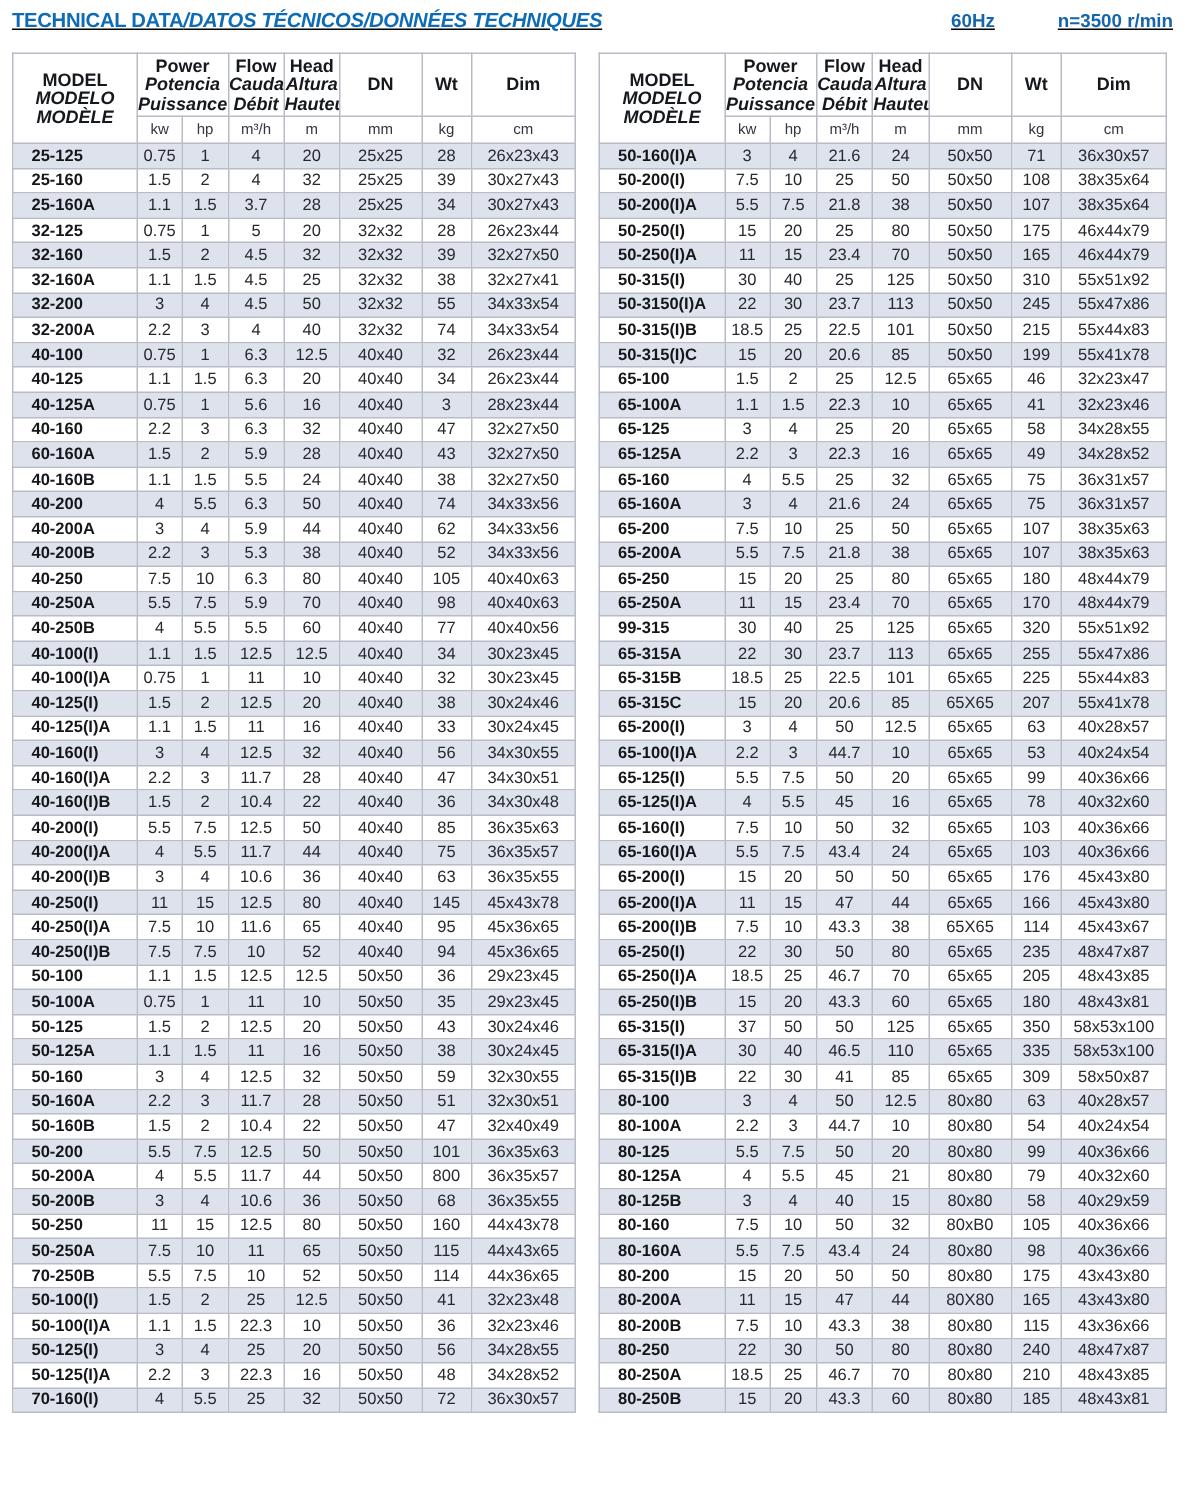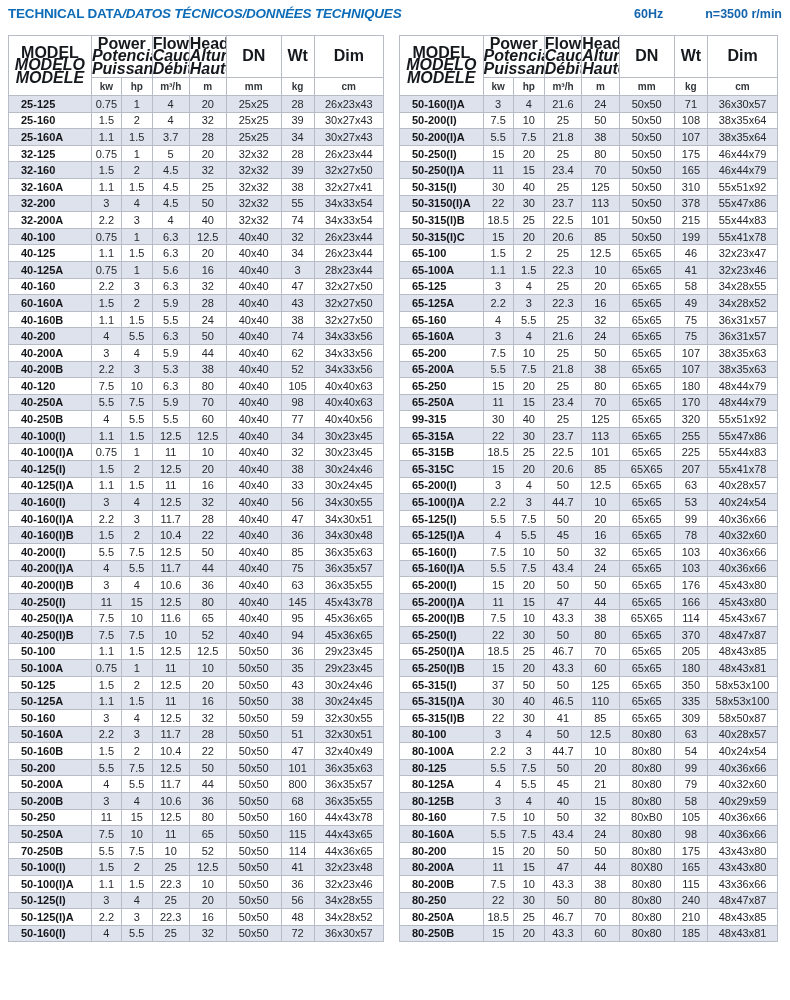--- a/index.html
+++ b/index.html
@@ -3,45 +3,45 @@
 <meta charset="utf-8">
 <style>
   * { margin:0; padding:0; box-sizing:border-box; }
   html,body { background:#ffffff; }
   body {
     width:790px; height:1000px; position:relative; overflow:hidden;
     font-family:"Liberation Sans", sans-serif;
     -webkit-font-smoothing:antialiased;
   }
   
-  .titlebar { position:absolute; top:6px; left:8px; right:8px; display:flex; align-items:baseline; }
+  .titlebar { position:absolute; top:6px; left:8px; right:8px; display:flex; align-items:baseline;text-decoration:underline; }
   .page-title { font-size:13.5px; font-weight:bold; color:#0d6cb8; letter-spacing:-0.2px; white-space:nowrap; }
   .page-title .rest { font-style:italic; }
   .topright { margin-left:auto; display:flex; gap:42px; align-items:flex-end; }
   .freq, .speed { font-size:12.5px; font-weight:bold; color:#1565ae; white-space:nowrap; }
   
   .wm { position:absolute; font-size:64px; font-weight:bold; font-style:italic;
         color:#8a90a0; opacity:0.05; transform:rotate(-18deg); pointer-events:none;
         letter-spacing:4px; white-space:nowrap; }
   .wm1 { left:60px;  top:780px; }
   .wm2 { left:430px; top:380px; }
   .wm3 { left:120px; top:330px; }
   
   .dt {
     position:absolute; top:35px; border-collapse:collapse; table-layout:fixed;
     background:#fff; border:1px solid #54585e;
   }
   .dt-left  { left:8px;   width:376px; }
   .dt-right { left:399px; width:379px; }
   .dt th, .dt td { border:1px solid #b8bcc6; overflow:hidden; white-space:nowrap; }
   .dt thead th { background:#ffffff; vertical-align:middle; text-align:center; }
-  .dt .h-main { height:42px; font-size:16px; line-height:12.5px; color:#15181c;margin-left:40px; }
+  .dt .h-main { height:42px; font-size:12px; line-height:12.5px; color:#15181c;margin-left:40px; }
   .dt .h-main .l1 { font-weight:bold; font-style:normal; }
   .dt .h-main .l2, .dt .h-main .l3 { font-weight:bold; font-style:italic; }
-  .dt .h-units th { height:18px; font-size:10px; font-weight:bold; color:#33363b;margin-left:40px; }
+  .dt .h-units th { height:18px; font-size:10px; font-weight:normal; color:#33363b;margin-left:40px; }
   .dt thead { border-bottom:1px solid #54585e; }
   .dt tbody td { height:16.6px; font-size:11px; color:#26292e; text-align:center; vertical-align:middle; }
   .dt tbody td.model { text-align:left; padding-left:12px; font-weight:bold; color:#141619; font-size:11px; }
   .dt tbody tr:nth-child(odd) td { background:#dee2ec; }
   .dt tbody tr:nth-child(even) td { background:#ffffff; }
 </style>
 </head>
 <body>
 
 <div class="wm wm1">PURITY</div>
@@ -274,21 +274,21 @@
         <td class="model">40-200B</td>
         <td>2.2</td>
         <td>3</td>
         <td>5.3</td>
         <td>38</td>
         <td>40x40</td>
         <td>52</td>
         <td>34x33x56</td>
       </tr>
       <tr>
-        <td class="model">40-120</td>
+        <td class="model">40-250</td>
         <td>7.5</td>
         <td>10</td>
         <td>6.3</td>
         <td>80</td>
         <td>40x40</td>
         <td>105</td>
         <td>40x40x63</td>
       </tr>
       <tr>
         <td class="model">40-250A</td>
@@ -604,21 +604,21 @@
         <td class="model">50-125(I)A</td>
         <td>2.2</td>
         <td>3</td>
         <td>22.3</td>
         <td>16</td>
         <td>50x50</td>
         <td>48</td>
         <td>34x28x52</td>
       </tr>
       <tr>
-        <td class="model">50-160(I)</td>
+        <td class="model">70-160(I)</td>
         <td>4</td>
         <td>5.5</td>
         <td>25</td>
         <td>32</td>
         <td>50x50</td>
         <td>72</td>
         <td>36x30x57</td>
       </tr>
     </tbody>
 </table>
@@ -737,21 +737,21 @@
         <td>310</td>
         <td>55x51x92</td>
       </tr>
       <tr>
         <td class="model">50-3150(I)A</td>
         <td>22</td>
         <td>30</td>
         <td>23.7</td>
         <td>113</td>
         <td>50x50</td>
-        <td>378</td>
+        <td>245</td>
         <td>55x47x86</td>
       </tr>
       <tr>
         <td class="model">50-315(I)B</td>
         <td>18.5</td>
         <td>25</td>
         <td>22.5</td>
         <td>101</td>
         <td>50x50</td>
         <td>215</td>
@@ -997,21 +997,21 @@
         <td>114</td>
         <td>45x43x67</td>
       </tr>
       <tr>
         <td class="model">65-250(I)</td>
         <td>22</td>
         <td>30</td>
         <td>50</td>
         <td>80</td>
         <td>65x65</td>
-        <td>370</td>
+        <td>235</td>
         <td>48x47x87</td>
       </tr>
       <tr>
         <td class="model">65-250(I)A</td>
         <td>18.5</td>
         <td>25</td>
         <td>46.7</td>
         <td>70</td>
         <td>65x65</td>
         <td>205</td>

